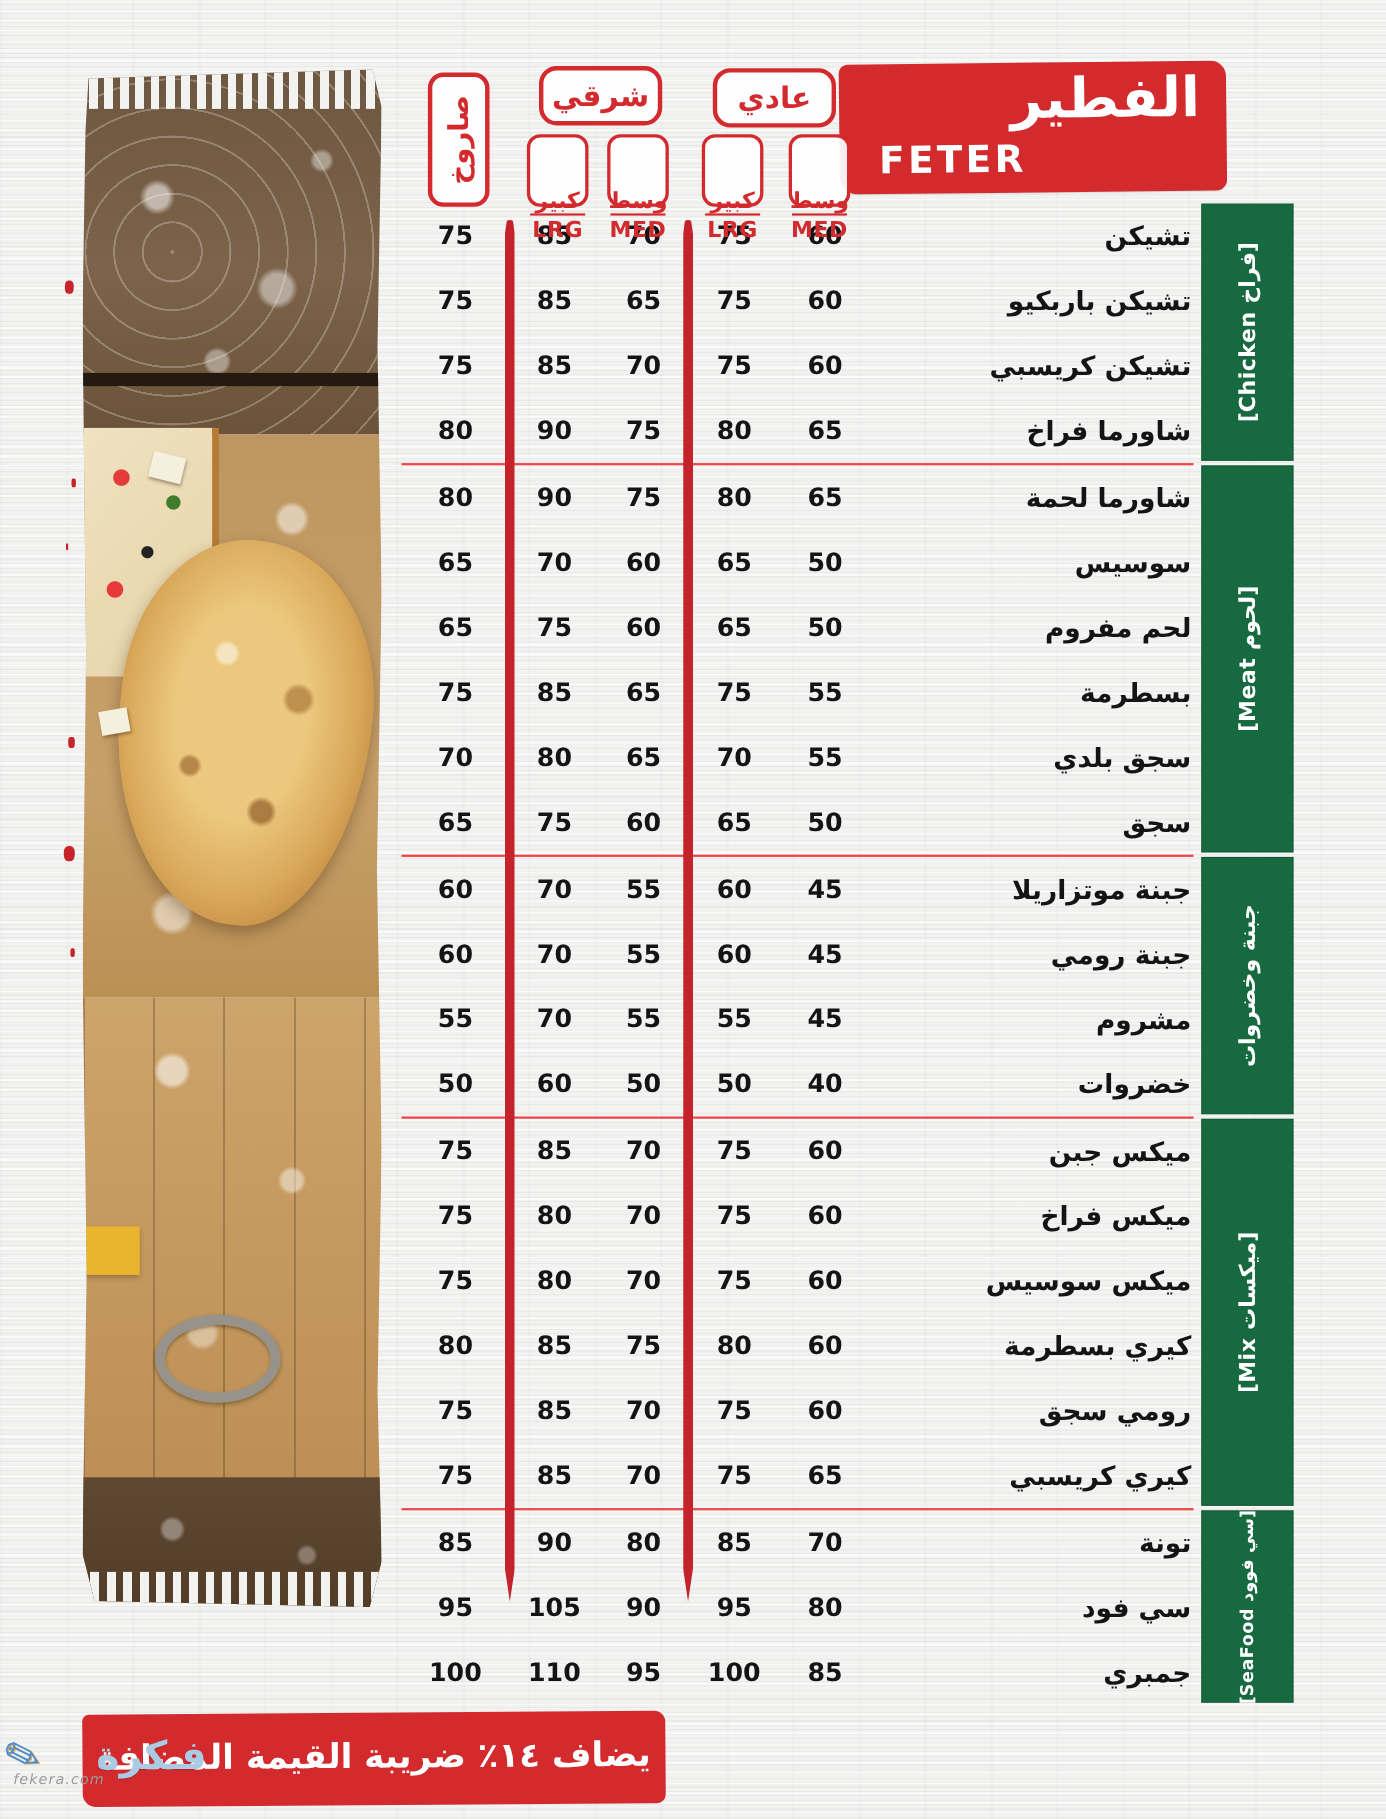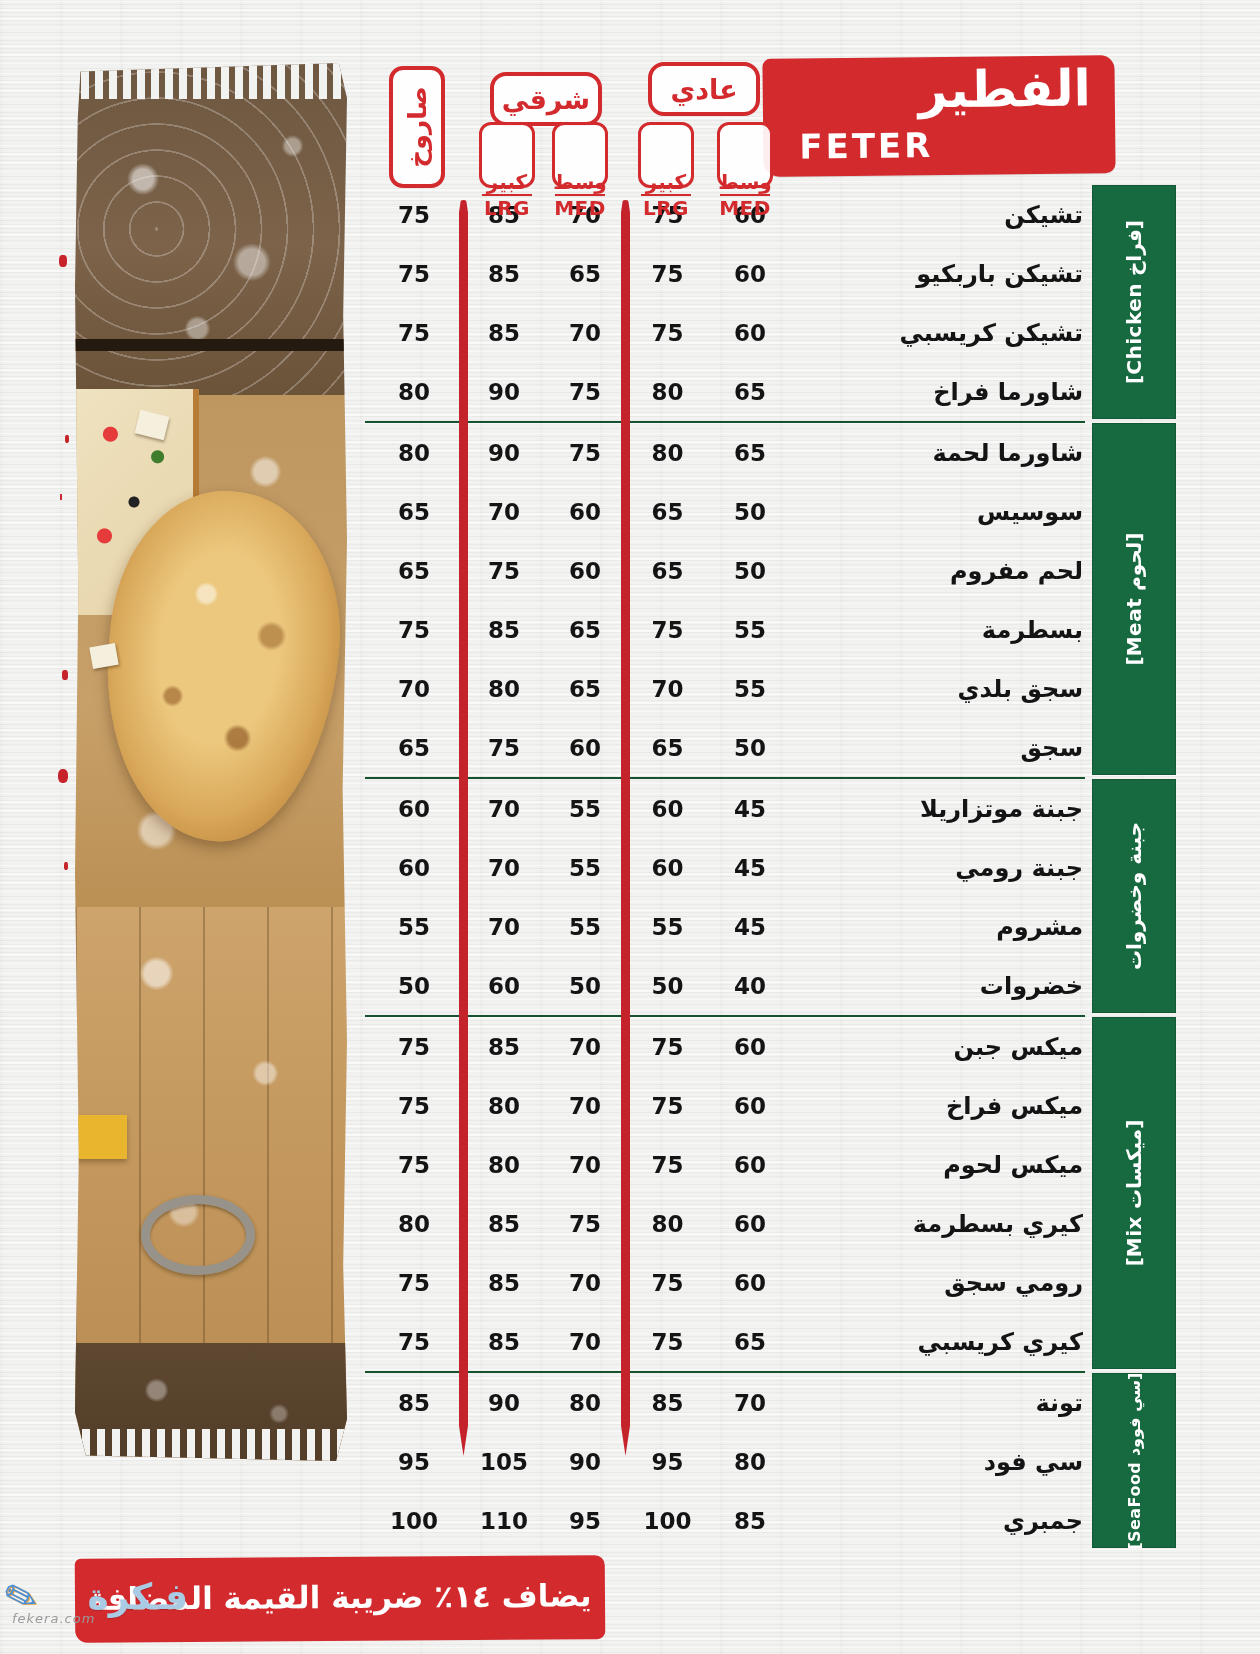--- a/index.html
+++ b/index.html
@@ -104,21 +104,21 @@
   #title-banner .t-ar{position:absolute;top:4px;right:24px;color:#fff;font-weight:700;font-size:50px;}
   #title-banner .t-en{position:absolute;bottom:10px;left:36px;color:#fff;font-weight:700;font-size:34px;letter-spacing:3px;}
 
   .pill{
     position:absolute;height:46px;z-index:3;box-sizing:content-box;
     border:4px solid #d32a2e;border-radius:16px;background:rgba(255,255,255,.92);
     color:#d32a2e;font-weight:700;font-size:27px;
     display:flex;align-items:center;justify-content:center;
   }
   #pill-aadi{left:648px;top:62px;width:104px;}
-  #pill-sharqi{left:490px;top:72px;width:104px;}
+  #pill-sharqi{left:490px;top:60px;width:104px;}
 
   .size-box{
     position:absolute;top:122px;width:56px;height:66px;z-index:3;box-sizing:border-box;
     border:3.5px solid #d32a2e;border-radius:12px;background:rgba(255,255,255,.92);
     color:#d32a2e;font-weight:700;display:flex;flex-direction:column;
   }
   .size-box .sz-ar{flex:1.15;display:flex;align-items:center;justify-content:center;font-size:20px;border-bottom:2.5px solid #d32a2e;margin-top:45px;}
   .size-box .sz-en{flex:1;display:flex;align-items:center;justify-content:center;font-size:20px;letter-spacing:.5px;}
   #size-sharqi-lrg{left:479px;}
   #size-sharqi-med{left:552px;}
@@ -134,21 +134,21 @@
     color:#d32a2e;font-weight:700;font-size:25px;white-space:nowrap;direction:rtl;
   }
 
   
   .vline{position:absolute;top:200px;width:9px;height:1256px;background:#c4232b;z-index:2;border-radius:5px;
     clip-path:polygon(20% 0,80% 0,100% 1%,100% 97.6%,50% 100%,0 97.6%,0 1%);}
   #vline-1{left:459px;}
   #vline-2{left:621px;}
 
   #menu-rows{position:absolute;left:365px;top:185px;width:720px;z-index:1;}
-  .section{border-bottom:2px solid #14532d;}
+  .section{border-bottom:2px solid #ef4444;}
   .section:last-child{border-bottom:none;}
   .row{height:59px;display:grid;grid-template-columns:98px 82px 80px 85px 80px 1fr;align-items:center;}
   .price{text-align:center;font-weight:700;font-size:23px;color:#141414;}
   .item-name{text-align:right;direction:rtl;font-weight:700;font-size:24px;color:#141414;padding-right:2px;white-space:nowrap;}
 
   
   #category-bars{position:absolute;left:1092px;top:185px;width:84px;z-index:2;}
   .cat-bar{position:relative;background:#176940;margin-bottom:4px;box-shadow:inset 0 0 0 1px rgba(0,0,0,.15);}
   .cat-label{
     position:absolute;top:50%;left:50%;transform:translate(-50%,-50%) rotate(-90deg);
@@ -359,21 +359,21 @@
         <div class="price">75</div>
         <div class="price">60</div>
         <div class="item-name">ميكس فراخ</div>
       </div>
       <div class="row">
         <div class="price">75</div>
         <div class="price">80</div>
         <div class="price">70</div>
         <div class="price">75</div>
         <div class="price">60</div>
-        <div class="item-name">ميكس لحوم</div>
+        <div class="item-name">ميكس سوسيس</div>
       </div>
       <div class="row">
         <div class="price">80</div>
         <div class="price">85</div>
         <div class="price">75</div>
         <div class="price">80</div>
         <div class="price">60</div>
         <div class="item-name">كيري بسطرمة</div>
       </div>
       <div class="row">

